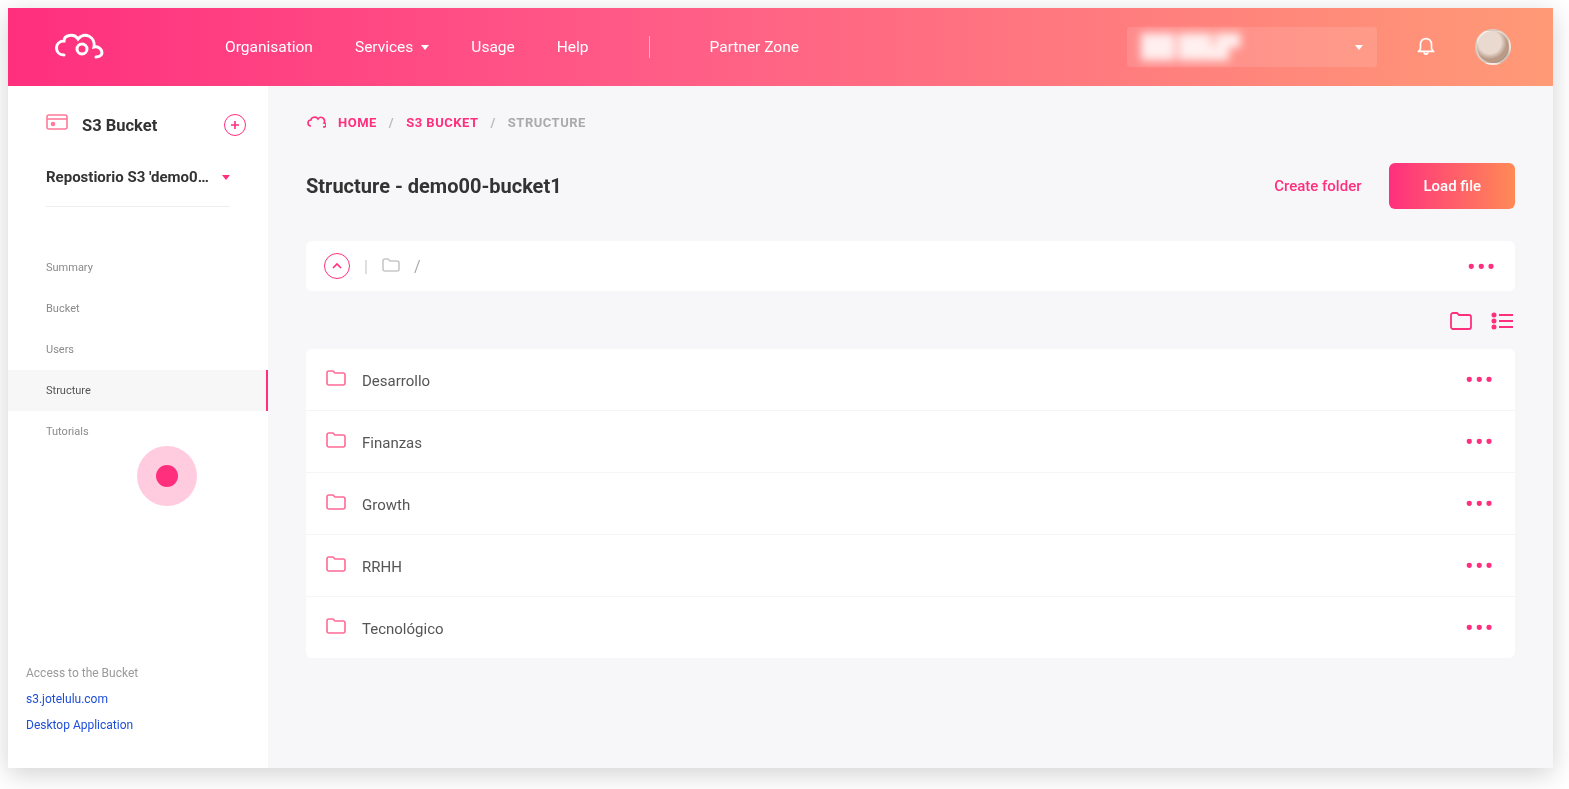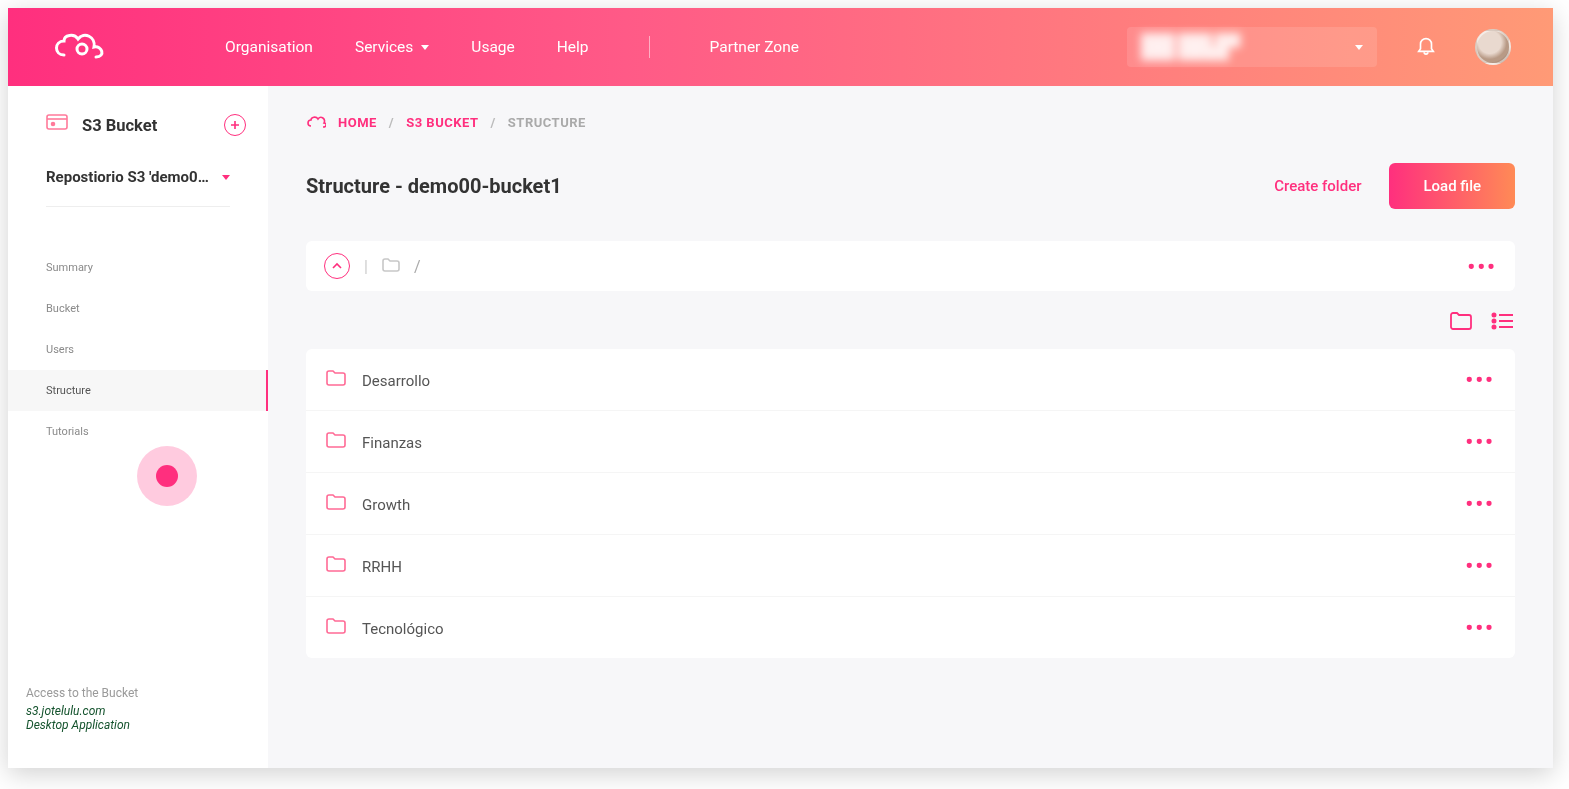--- a/index.html
+++ b/index.html
@@ -25,21 +25,21 @@
   .sidebar-title { font-size: 16.5px; font-weight: 700; color: #333; }
   .add-btn { width: 22px; height: 22px; border: 1.5px solid #ff2f7e; border-radius: 50%; display: flex; align-items: center; justify-content: center; color: #ff2f7e; cursor: pointer; }
   .repo-select { margin: 32px 38px 0 38px; display: flex; align-items: center; gap: 8px; cursor: pointer; padding-bottom: 20px; border-bottom: 1px solid #eee; }
   .repo-select .label { font-size: 15px; font-weight: 700; color: #333; white-space: nowrap; overflow: hidden; text-overflow: ellipsis; max-width: 170px; }
   .sidebar-nav { margin-top: 40px; display: flex; flex-direction: column; }
   .snav-item { padding: 14px 38px; font-size: 11px; color: #8a8a8a; cursor: pointer; position: relative; }
   .snav-item.active { background: #f7f7f7; color: #555; }
   .snav-item.active::after { content: ''; position: absolute; right: 0; top: 0; bottom: 0; width: 2px; background: #ff2f7e; }
   .sidebar-footer { margin-top: auto; padding: 0 38px 16px 18px; font-size: 12px; }
   .sidebar-footer .label { color: #9a9a9a; margin-bottom: 4px; }
-  .sidebar-footer .link { color: #14532d; cursor: pointer; margin-top: 0; font-style: italic; }
+  .sidebar-footer .link { color: #1d4ed8; cursor: pointer; margin-top: 12px; }
   
   .highlight-dot { position: absolute; left: 129px; top: 360px; width: 60px; height: 60px; border-radius: 50%; background: rgba(255,47,126,0.25); display: flex; align-items: center; justify-content: center; pointer-events: none; }
   .highlight-dot::after { content: ''; width: 22px; height: 22px; border-radius: 50%; background: #ff2f7e; }
   
   .main { flex: 1; background: #f7f7f9; padding: 28px 38px 24px 38px; overflow: auto; }
   .breadcrumb { display: flex; align-items: center; gap: 12px; font-size: 13px; font-weight: 700; letter-spacing: 0.5px; }
   .breadcrumb .link { color: #ff2f7e; cursor: pointer; }
   .breadcrumb .sep { color: #bbb; }
   .breadcrumb .current { color: #aaa; }
   .page-head-row { display: flex; align-items: center; justify-content: space-between; margin-top: 32px; gap: 40px; }

